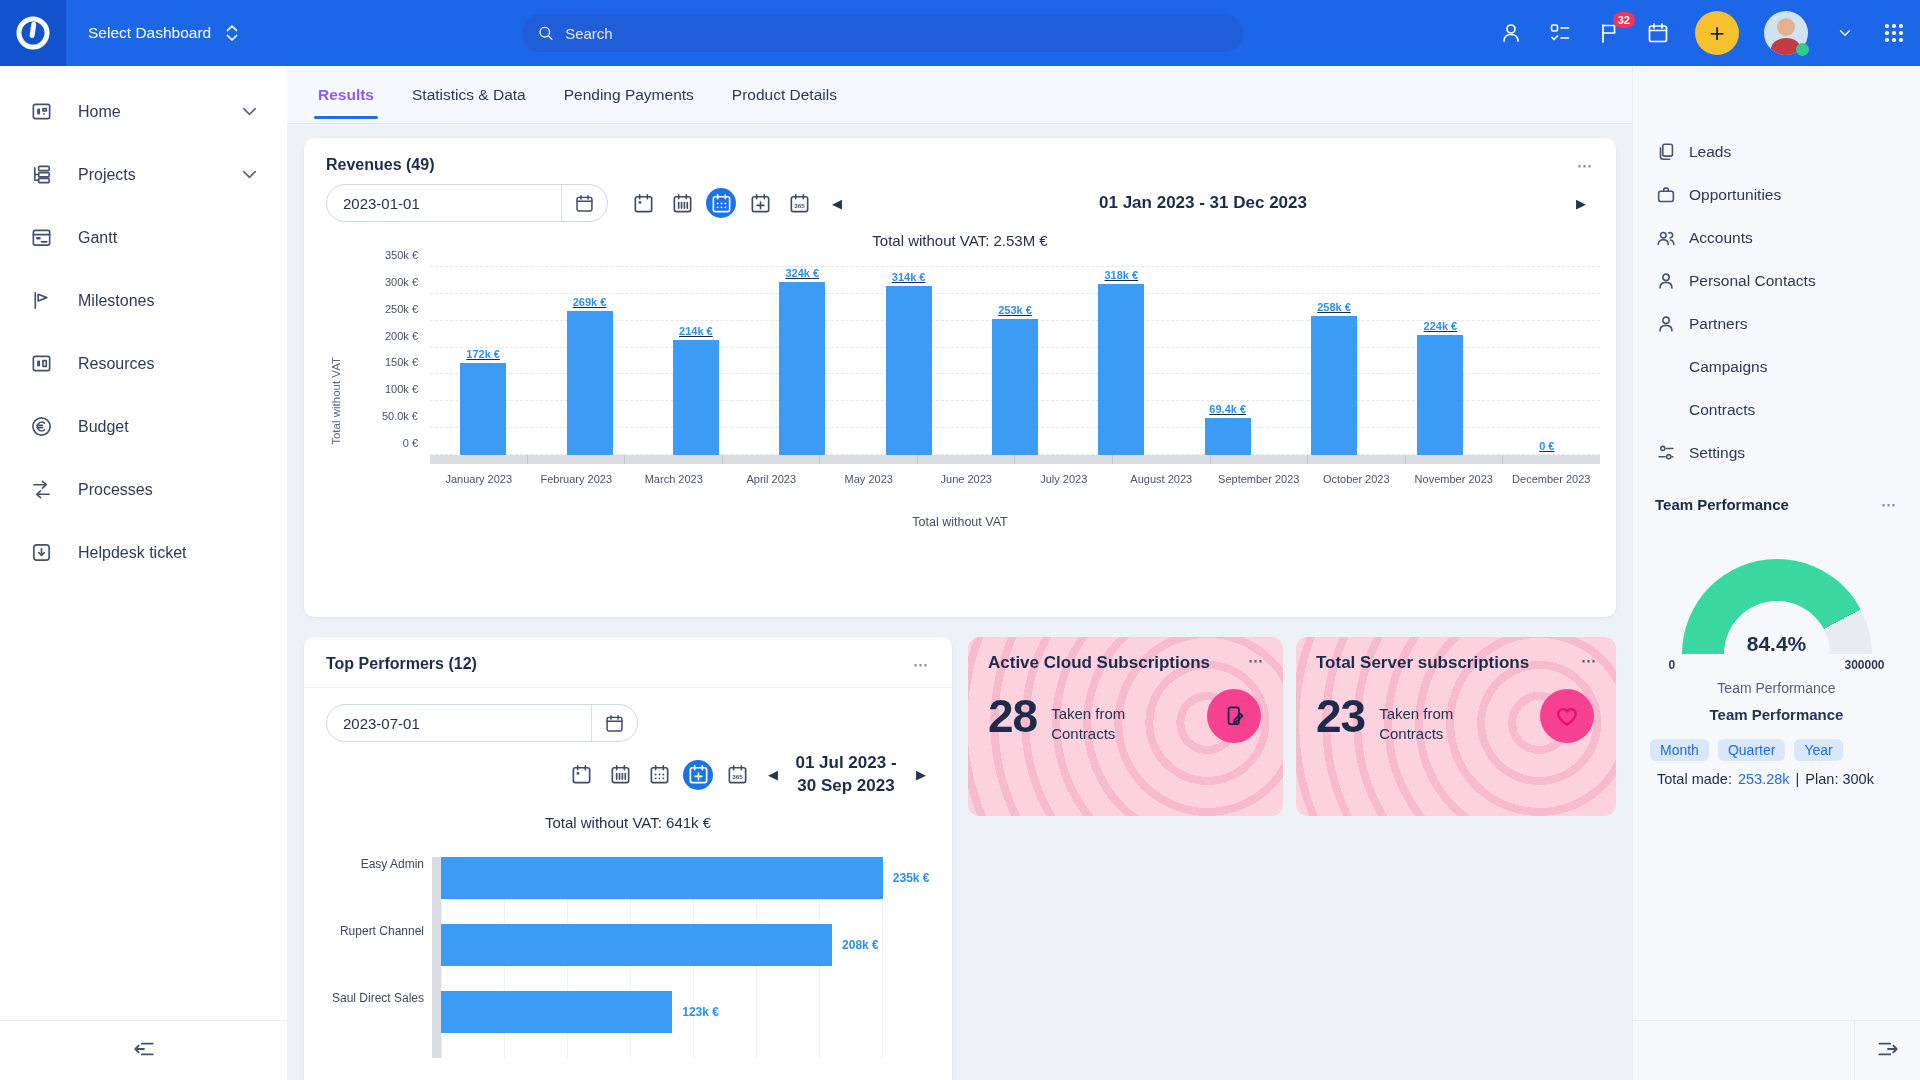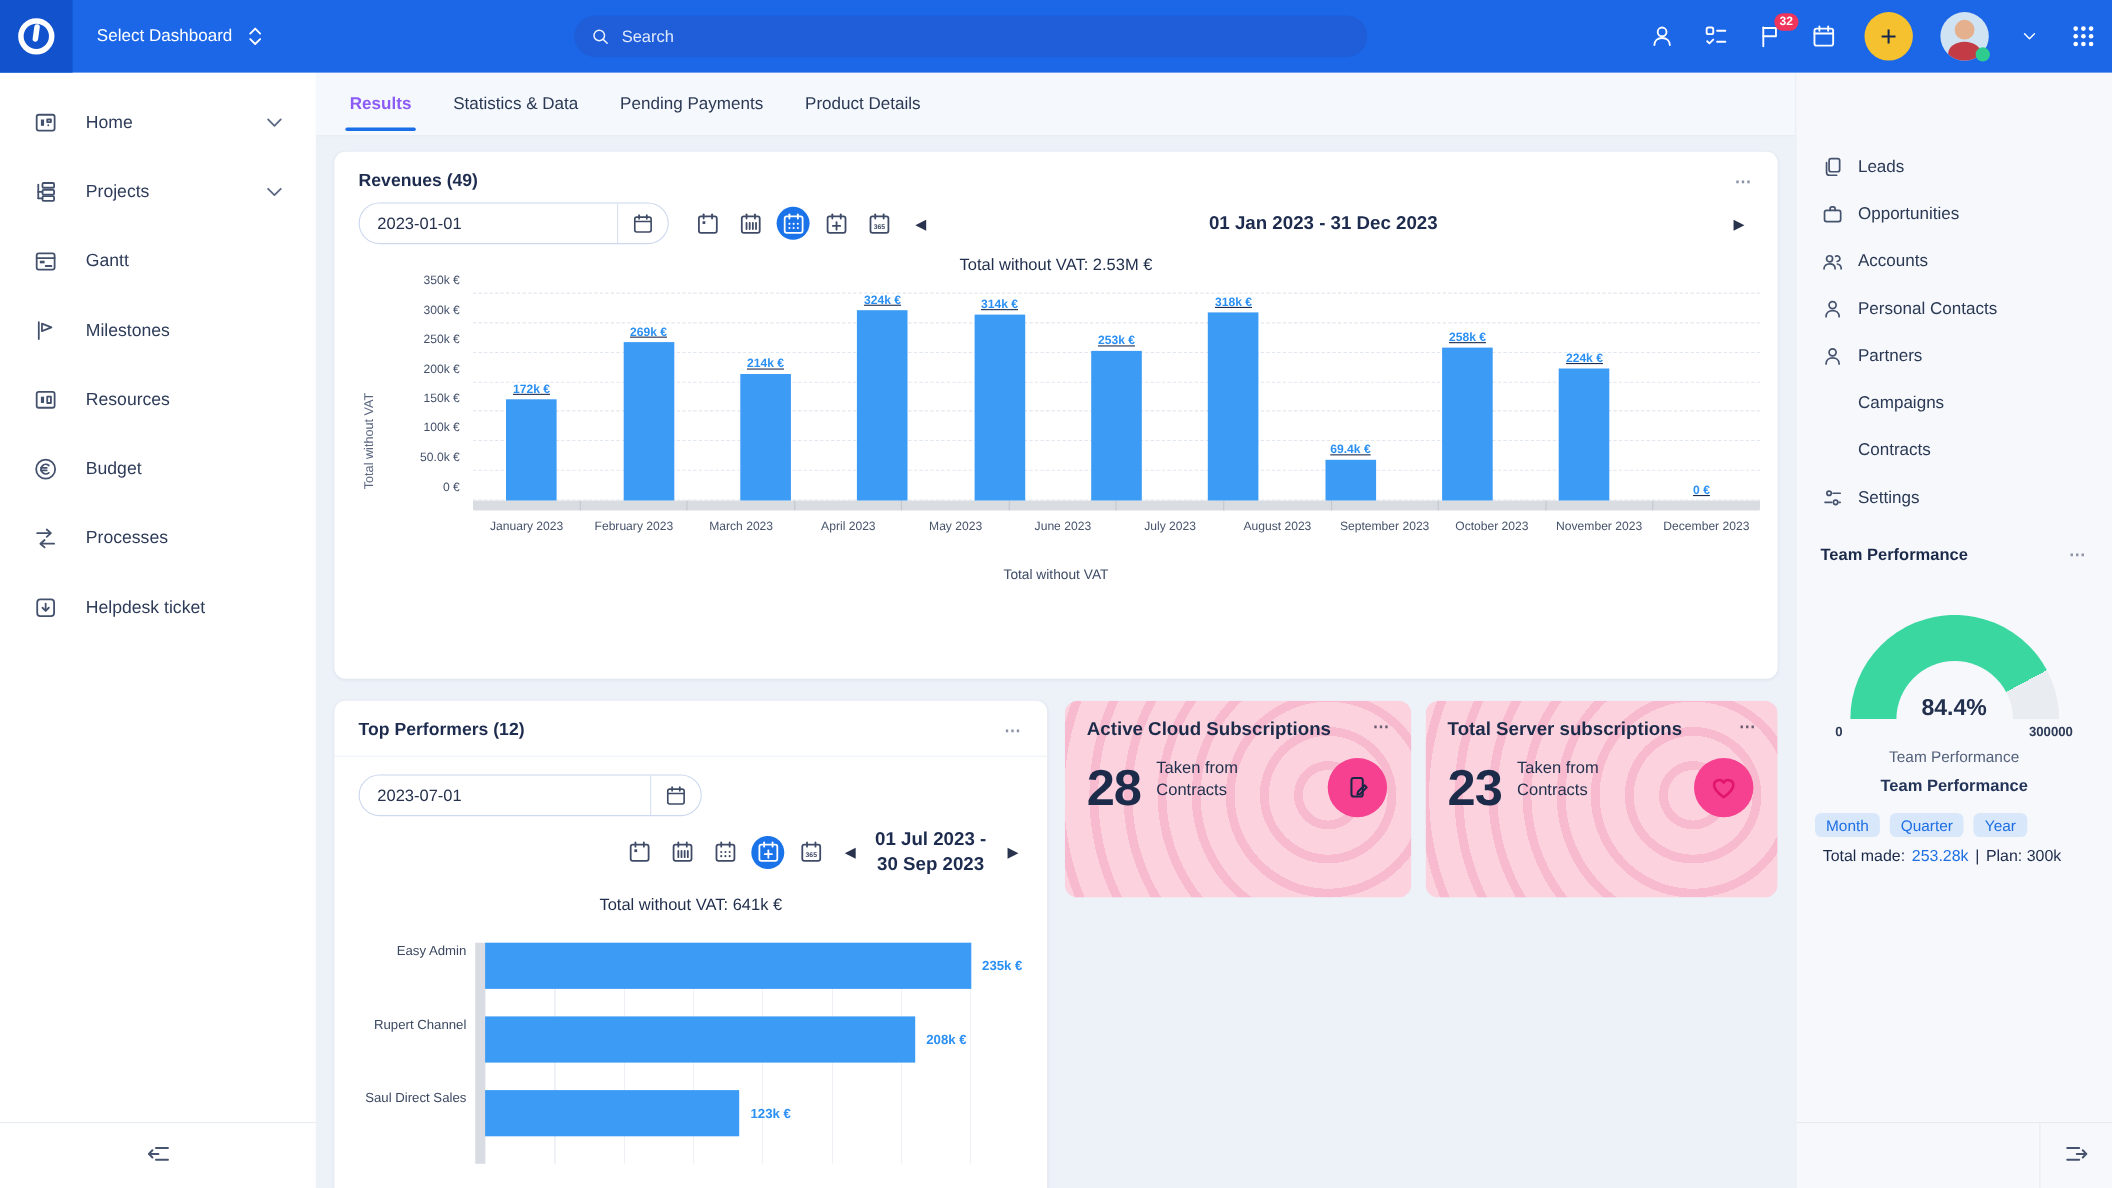--- a/index.html
+++ b/index.html
@@ -98,21 +98,21 @@
 
   
   .card { position:absolute; top:513px; height:179px; border-radius:12px; background-color:#fbd2de;
           background-image:repeating-radial-gradient(circle at 76% 48%, rgba(246,178,200,0) 0 23px, rgba(244,166,193,.55) 23px 31px);
           overflow:hidden; }
   #card-cloud { left:681px; width:315px; }
   #card-server { left:1009px; width:320px; }
   .card-head { display:flex; align-items:flex-start; justify-content:space-between; padding:16px 18px 0 20px; }
   .card-title { font-size:17px; font-weight:700; color:#1c2b4a; }
   .card .dots { color:#55486076; color:#6b5a6e; }
-  .card-body { display:flex; align-items:flex-start; padding:16px 22px 0 20px; }
+  .card-body { display:flex; align-items:flex-end; padding:16px 22px 0 20px; }
   .card-value { font-size:46px; font-weight:700; color:#1c2b4a; letter-spacing:-1px; }
   .card-note { font-size:15px; color:#23314e; line-height:1.3; margin-left:14px; width:118px; }
   .card-icd { margin-left:auto; width:54px; height:54px; border-radius:50%; background:#f5418f; display:flex; align-items:center; justify-content:center; }
 
   
   .rside { position:absolute; top:66px; left:1632px; right:0; bottom:0; background:#f6f8fc; border-left:1px solid #e9edf4; z-index:20; }
   .crm-list { padding-top:64px; }
   .crm-item { display:flex; align-items:center; height:43px; padding-left:22px; color:#2b3954; cursor:pointer; }
   .crm-item .ic { width:22px; height:22px; color:#46536e; flex:0 0 auto; }
   .crm-item .lbl { margin-left:12px; font-size:15.5px; font-weight:500; }

